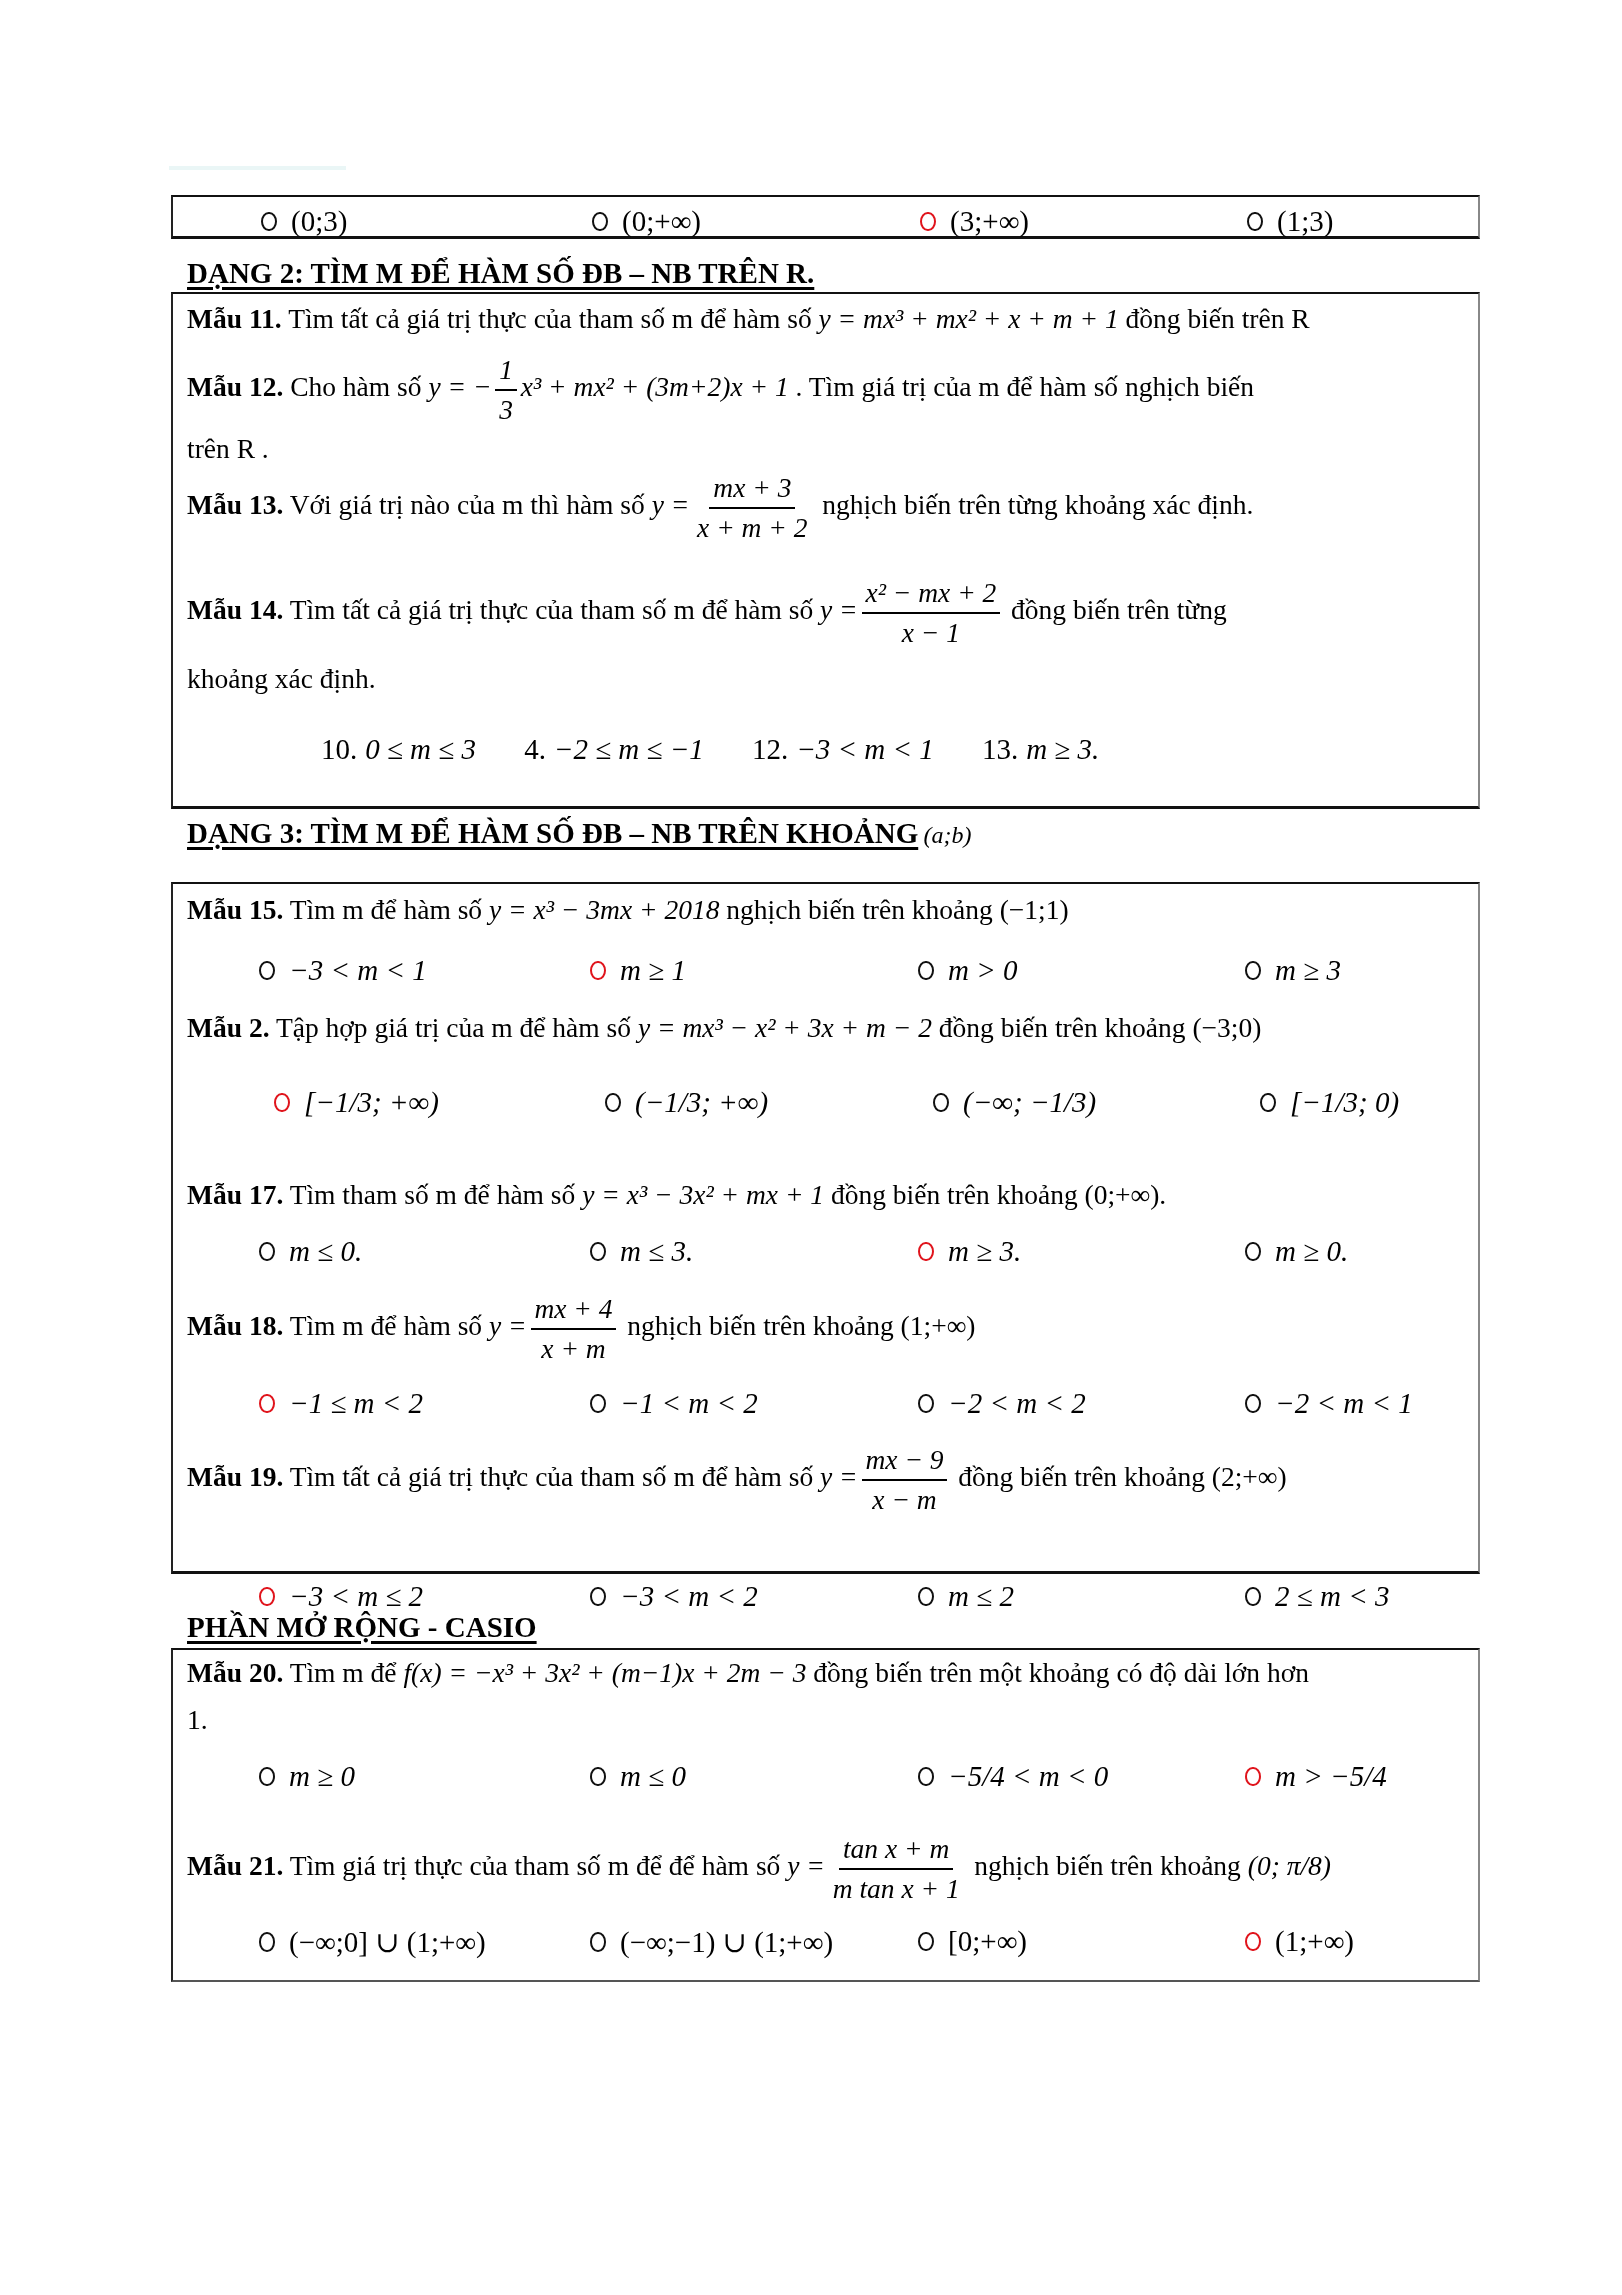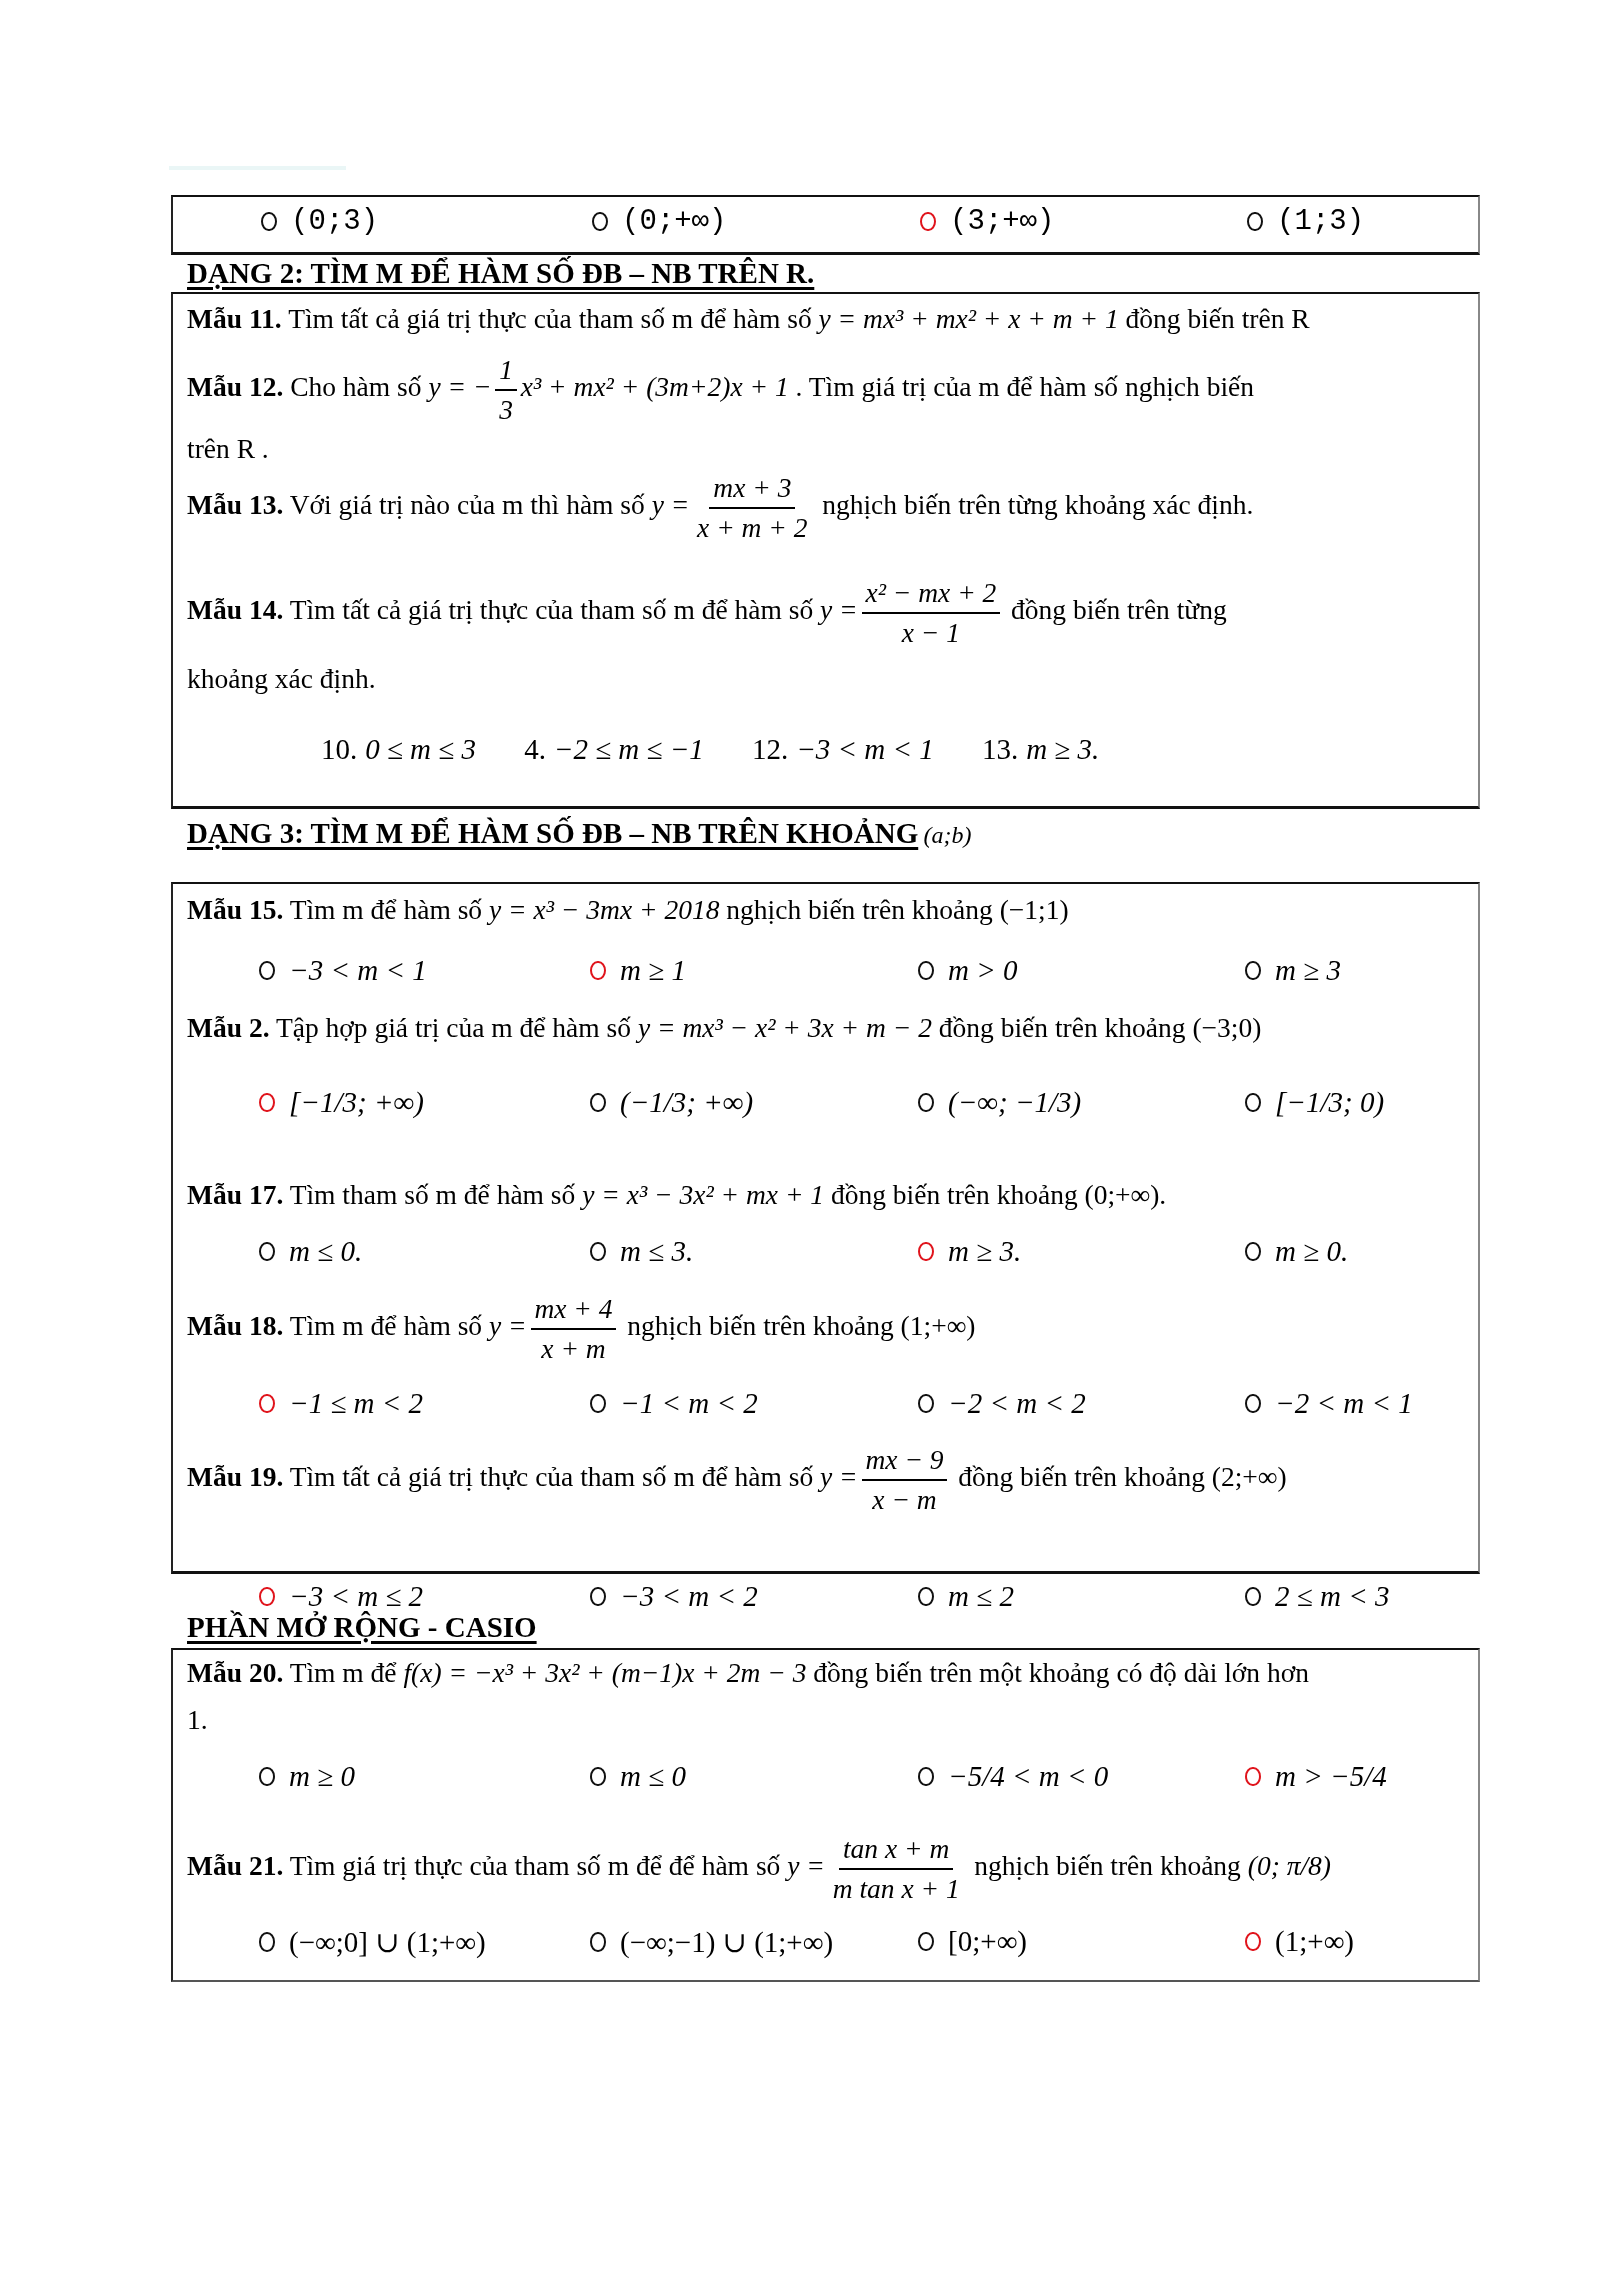--- a/index.html
+++ b/index.html
@@ -36,21 +36,21 @@
   .answers { position: absolute; left: 321px; white-space: nowrap; font-size: 29px; }
   .answers span.k { font-weight: normal; margin-right: 7.9px; }
   .answers span.v { font-style: italic; margin-right: 41px; }
   .faint-line { position: absolute; left: 169px; top: 166px; width: 177px; height: 3.9px; background: #eaf6f6; }
 </style>
 </head>
 <body>
 
 <div class="faint-line"></div>
 
-<div class="box" style="top:195px;height:60px;font-family:Liberation Mono, monospace;">
+<div class="box" style="top:195px;height:44px;">
   <div class="opt-row" style="top:7.9px;">
     <div class="opt" style="left:88px">
         <span class="radio"></span>
         <span>(0;3)</span>
       </div>
     <div class="opt" style="left:419px">
         <span class="radio"></span>
         <span>(0;+∞)</span>
       </div>
     <div class="opt" style="left:747px">
@@ -140,21 +140,21 @@
   <div class="opt" style="left:1074px">
       <span class="radio"></span>
       <span class="m">m ≥ 3</span>
     </div>
 </div>
 
 <div class="q" style="top:1011px;">
   <b>Mẫu 2.</b> <span>Tập hợp giá trị của m để hàm số</span>
   <span class="m">y = mx³ − x² + 3x + m − 2</span> <span>đồng biến trên khoảng (−3;0)</span>
 </div>
-<div class="opt-row" style="top:1086px;left:171px;">
+<div class="opt-row" style="top:1086px;left:186px;">
   <div class="opt" style="left:88px">
       <span class="radio correct"></span>
       <span class="m">[−1/3; +∞)</span>
     </div>
   <div class="opt" style="left:419px">
       <span class="radio"></span>
       <span class="m">(−1/3; +∞)</span>
     </div>
   <div class="opt" style="left:747px">
       <span class="radio"></span>

